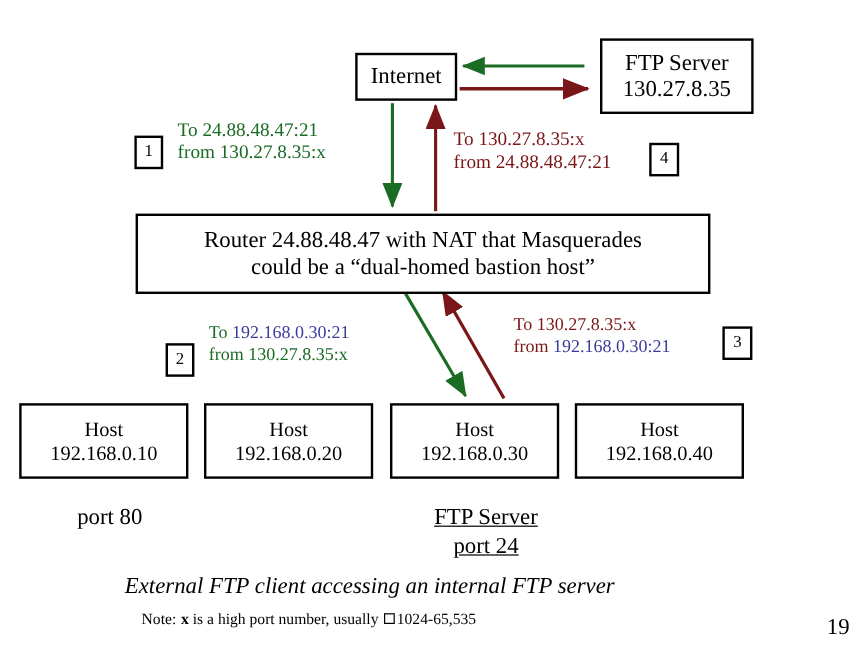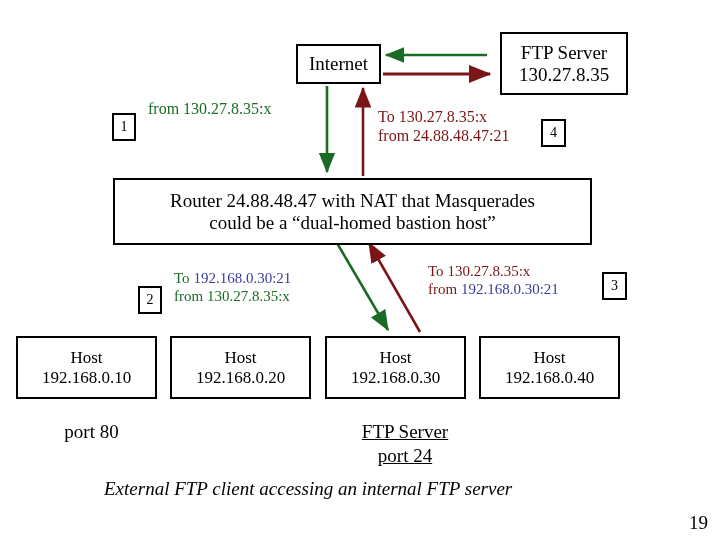--- a/index.html
+++ b/index.html
@@ -192,20 +192,21 @@
     <span>4</span>
   </div>
   <div class="numbox" id="step-2">
     <span>2</span>
   </div>
   <div class="numbox" id="step-3">
     <span>3</span>
   </div>
 
   <div class="lbl" id="packet-1">
+    <div><span>To </span><span>24.88.48.47:21</span></div>
     <div><span>from </span><span>130.27.8.35:x</span></div>
   </div>
 
   <div class="lbl" id="packet-4">
     <div><span>To </span><span>130.27.8.35:x</span></div>
     <div><span>from </span><span>24.88.48.47:21</span></div>
   </div>
 
   <div class="lbl" id="packet-2">
     <div><span class="ipgreen">To </span><span class="ipblue">192.168.0.30:21</span></div>
@@ -220,16 +221,17 @@
   <div class="plain" id="web-server-caption">
     <div>port 80</div>
   </div>
   <div class="plain" id="ftp-server-caption">
     <div>FTP Server</div>
     <div>port 24</div>
   </div>
 
   <div class="plain" id="figure-caption">External FTP client accessing an internal FTP server</div>
 
+  <div class="plain" id="note-text"><span>Note:</span><span class="bold-x" style="margin-left:4px">x</span><span> is a high port number, usually </span><span class="missing-glyph"></span><span>1024-65,535</span></div>
 
   <div id="page-number">19</div>
 
 </div>
 
 </body></html>

